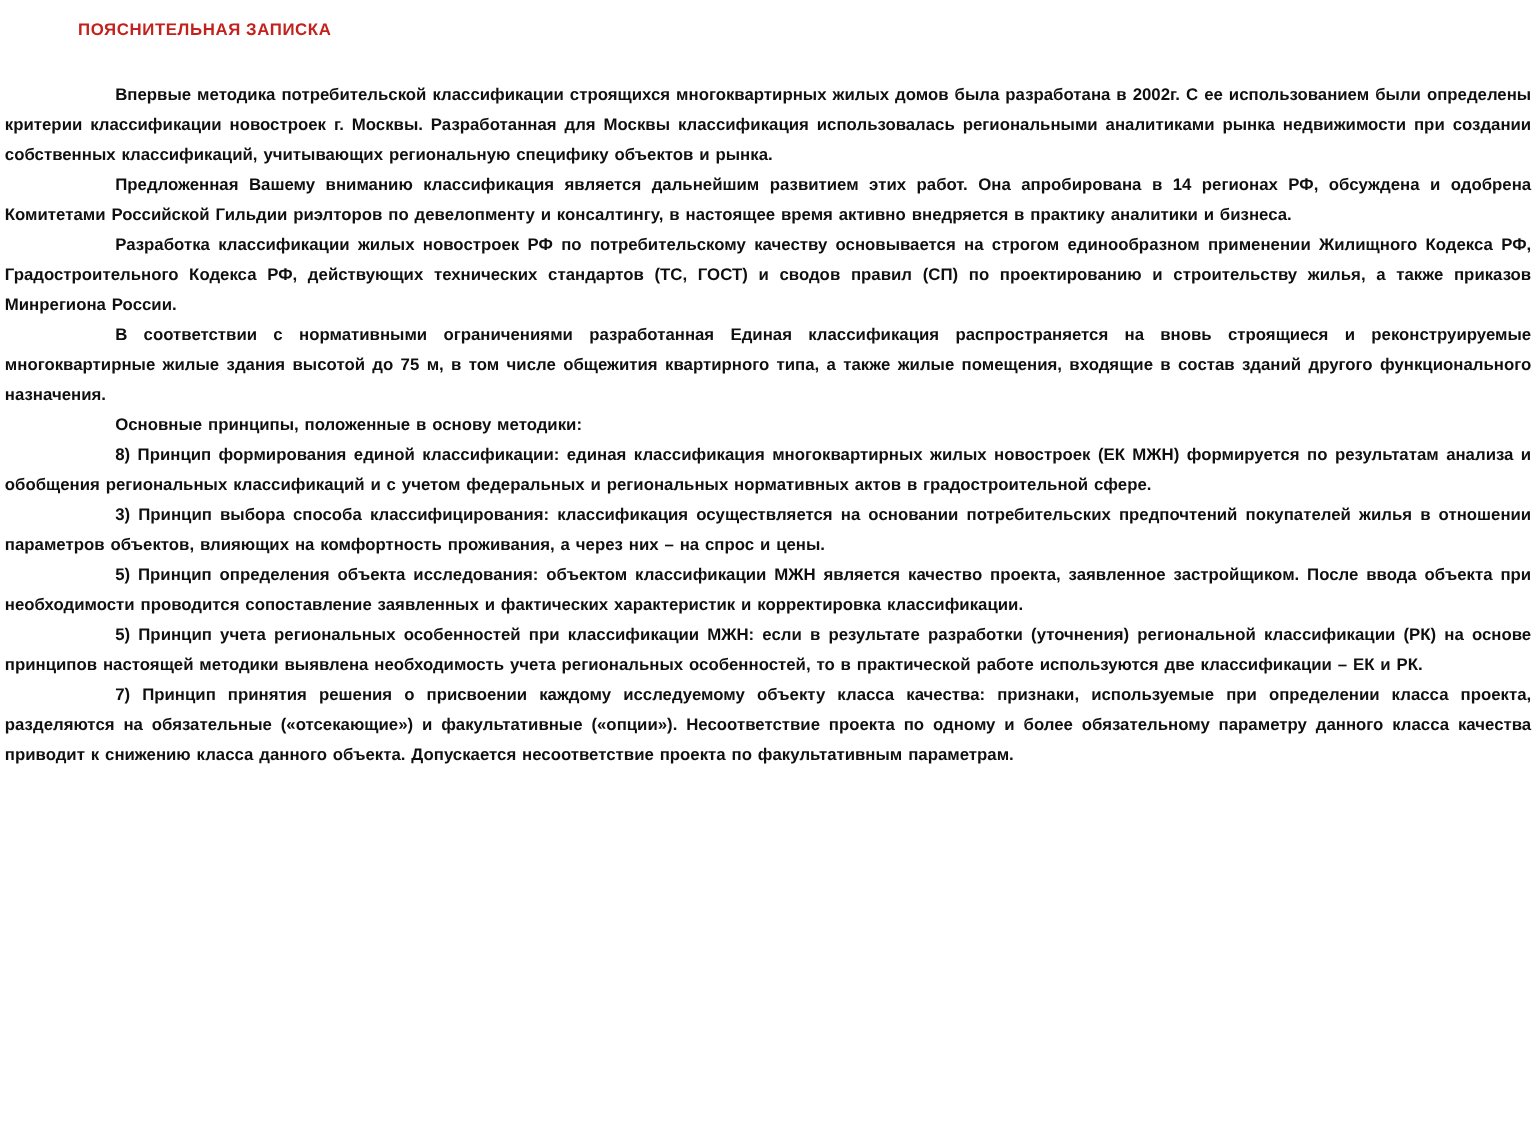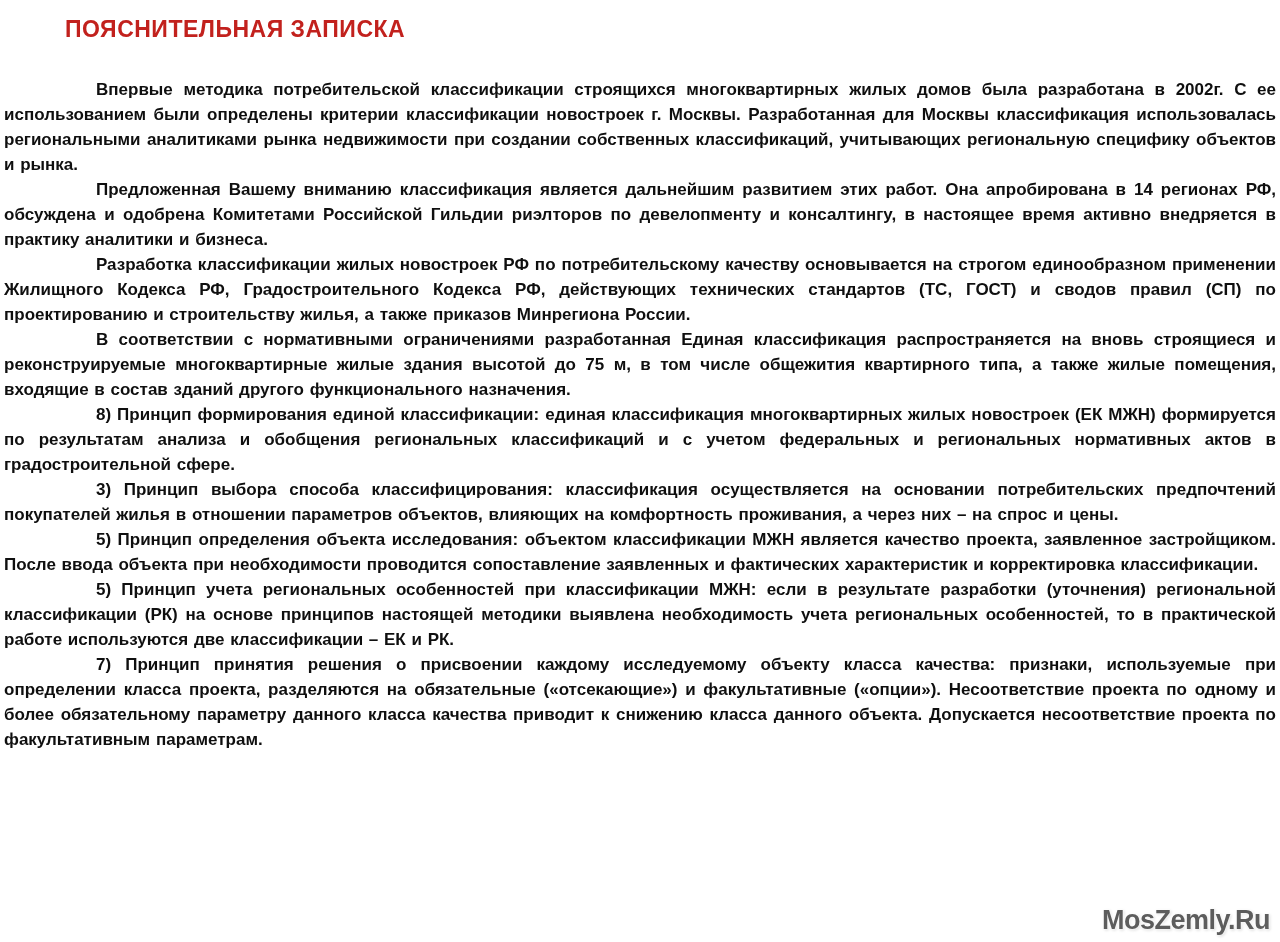--- a/index.html
+++ b/index.html
@@ -10,34 +10,34 @@
   .page {
     position: relative;
     width: 1280px;
     height: 942px;
     background: #ffffff;
     overflow: hidden;
     font-family: "Liberation Sans", "DejaVu Sans", sans-serif;
   }
   .title {
     margin: 16px 0 0 65px;
-    font-size: 23px;
+    font-size: 14px;
     font-weight: bold;
     letter-spacing: 0.5px;
     color: #c2211d;
   }
   .content {
     margin: 34px 4px 0 4px;
   }
   .para {
     margin: 0;
     padding: 0;
     text-indent: 92px;
     text-align: justify;
-    font-size: 17px;
+    font-size: 14px;
     line-height: 25px;
     font-weight: bold;
     color: #0f0f0f;
     word-spacing: 1px;
   }
   .watermark {
     position: absolute;
     right: 10px;
     bottom: 6px;
     font-size: 27px;
@@ -56,21 +56,21 @@
 <body>
 
 <div class="page">
   <h1 class="title">ПОЯСНИТЕЛЬНАЯ ЗАПИСКА</h1>
 
   <div class="content">
       <p class="para">Впервые методика потребительской классификации строящихся многоквартирных жилых домов была разработана в 2002г. С ее использованием были определены критерии классификации новостроек г. Москвы. Разработанная для Москвы классификация использовалась региональными аналитиками рынка недвижимости при создании собственных классификаций, учитывающих региональную специфику объектов и рынка.</p>
       <p class="para">Предложенная Вашему вниманию классификация является дальнейшим развитием этих работ. Она апробирована в 14 регионах РФ, обсуждена и одобрена Комитетами Российской Гильдии риэлторов по девелопменту и консалтингу, в настоящее время активно внедряется в практику аналитики и бизнеса.</p>
       <p class="para">Разработка классификации жилых новостроек РФ по потребительскому качеству основывается на строгом единообразном применении Жилищного Кодекса РФ, Градостроительного Кодекса РФ, действующих технических стандартов (ТС, ГОСТ) и сводов правил (СП) по проектированию и строительству жилья, а также приказов Минрегиона России.</p>
       <p class="para">В соответствии с нормативными ограничениями разработанная Единая классификация распространяется на вновь строящиеся и реконструируемые многоквартирные жилые здания высотой до 75 м, в том числе общежития квартирного типа, а также жилые помещения, входящие в состав зданий другого функционального назначения.</p>
+      <p class="para">Основные принципы, положенные в основу методики:</p>
       <p class="para">8) Принцип формирования единой классификации: единая классификация многоквартирных жилых новостроек (ЕК МЖН) формируется по результатам анализа и обобщения региональных классификаций и с учетом федеральных и региональных нормативных актов в градостроительной сфере.</p>
       <p class="para">3) Принцип выбора способа классифицирования: классификация осуществляется на основании потребительских предпочтений покупателей жилья в отношении параметров объектов, влияющих на комфортность проживания, а через них – на спрос и цены.</p>
       <p class="para">5) Принцип определения объекта исследования: объектом классификации МЖН является качество проекта, заявленное застройщиком. После ввода объекта при необходимости проводится сопоставление заявленных и фактических характеристик и корректировка классификации.</p>
       <p class="para">5) Принцип учета региональных особенностей при классификации МЖН: если в результате разработки (уточнения) региональной классификации (РК) на основе принципов настоящей методики выявлена необходимость учета региональных особенностей, то в практической работе используются две классификации – ЕК и РК.</p>
       <p class="para">7) Принцип принятия решения о присвоении каждому исследуемому объекту класса качества: признаки, используемые при определении класса проекта, разделяются на обязательные («отсекающие») и факультативные («опции»). Несоответствие проекта по одному и более обязательному параметру данного класса качества приводит к снижению класса данного объекта. Допускается несоответствие проекта по факультативным параметрам.</p>
     </div>
 
-  <div class="watermark">MosZemly.Ru</div>
 </div>
 
 </body></html>

